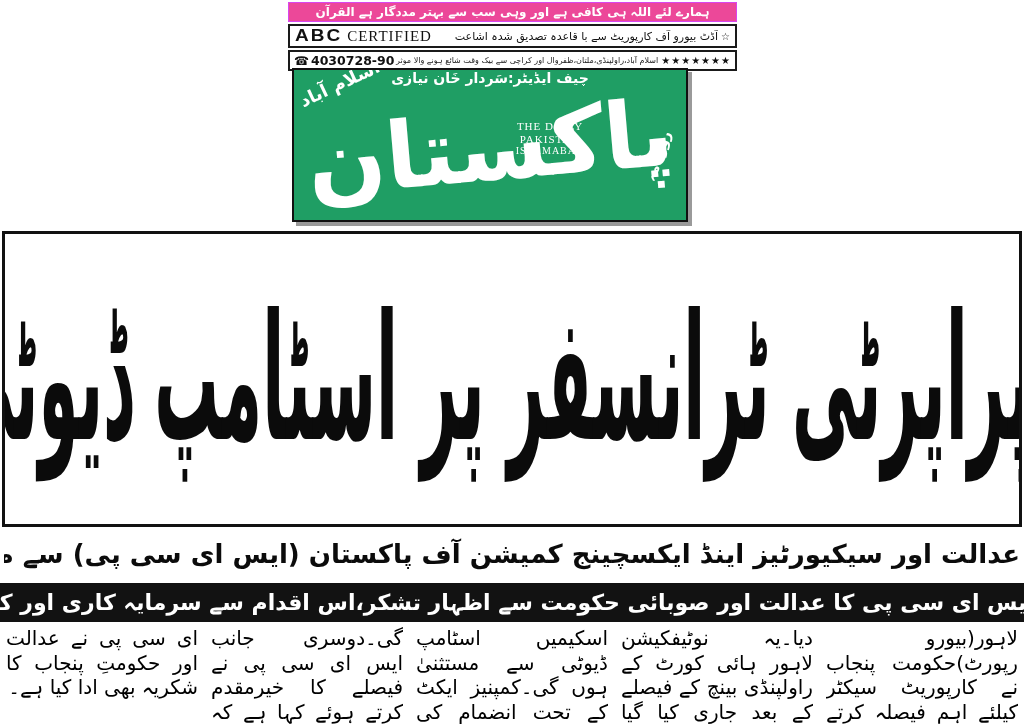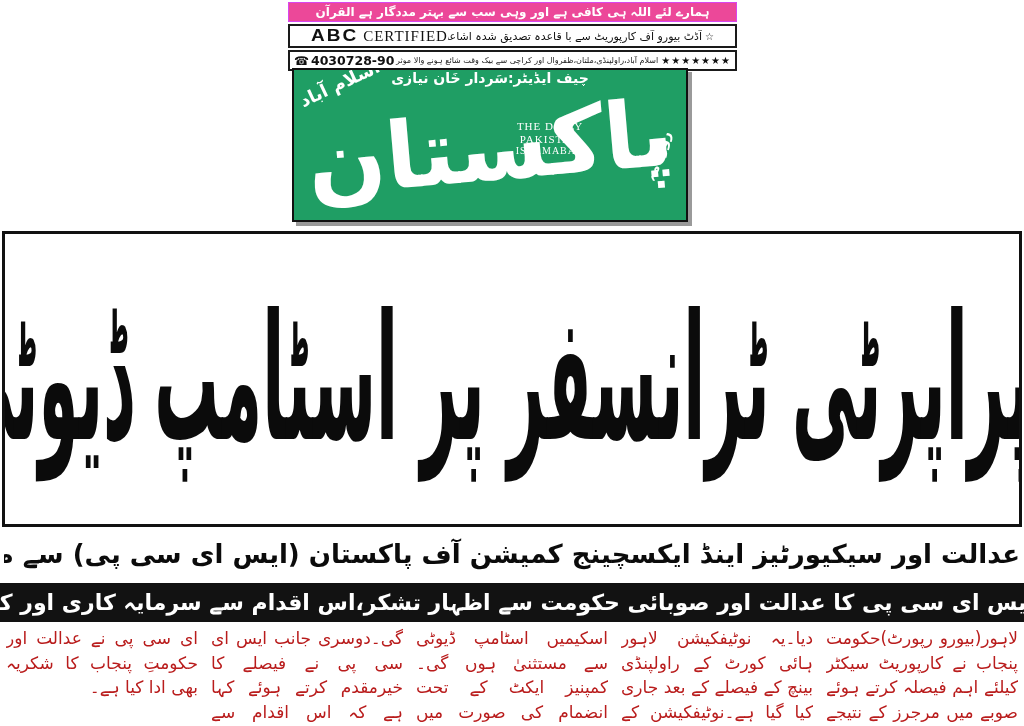--- a/index.html
+++ b/index.html
@@ -11,21 +11,21 @@
 
   
   .masthead { position:absolute; left:288px; top:2px; width:449px; }
   .quote-bar {
     background:#ec4899; color:#fff; border:1px solid #d946ef;
     height:18px; line-height:18px; text-align:center;
     font-size:12px; font-weight:bold; direction:rtl; overflow:hidden; white-space:nowrap;
   }
   .abc-row {
     margin-top:2px; border:2px solid #1a1a1a; background:#fff;
-    height:20px; display:flex; align-items:center; padding:0 21px; overflow:hidden;
+    height:20px; display:flex; align-items:center; padding:0 5px; overflow:hidden;
   }
   .abc-logo {
     font-family:"Liberation Sans", sans-serif; font-weight:900;
     font-size:19px; letter-spacing:2px; transform:scaleY(0.85); white-space:nowrap;
   }
   .certified {
     font-family:"Liberation Serif", serif; font-size:15px; letter-spacing:1px;
     margin-left:5px; white-space:nowrap;
   }
   .abc-urdu {
@@ -106,22 +106,22 @@
     direction:rtl; width:100%; padding:0 10px; font-size:22px; font-weight:bold;
     white-space:nowrap; text-align:justify; text-align-last:justify;
   }
 
   
   .article {
     position:absolute; left:6px; top:626px; width:1012px; height:100px;
     direction:rtl; display:flex; gap:13px; overflow:hidden;
   }
   .col {
-    flex:1 1 0; font-size:17px; line-height:24.5px; text-align:justify;
-    color:#b91c1c; overflow:hidden;
+    flex:1 1 0; font-size:20px; line-height:24.5px; text-align:justify;
+    color:#000000; overflow:hidden;
   }
 </style>
 </head>
 <body>
 
 <div class="page">
 
   <div class="masthead">
 
     <div class="quote-bar">ہمارے لئے اللہ ہی کافی ہے اور وہی سب سے بہتر مددگار ہے القرآن</div>

